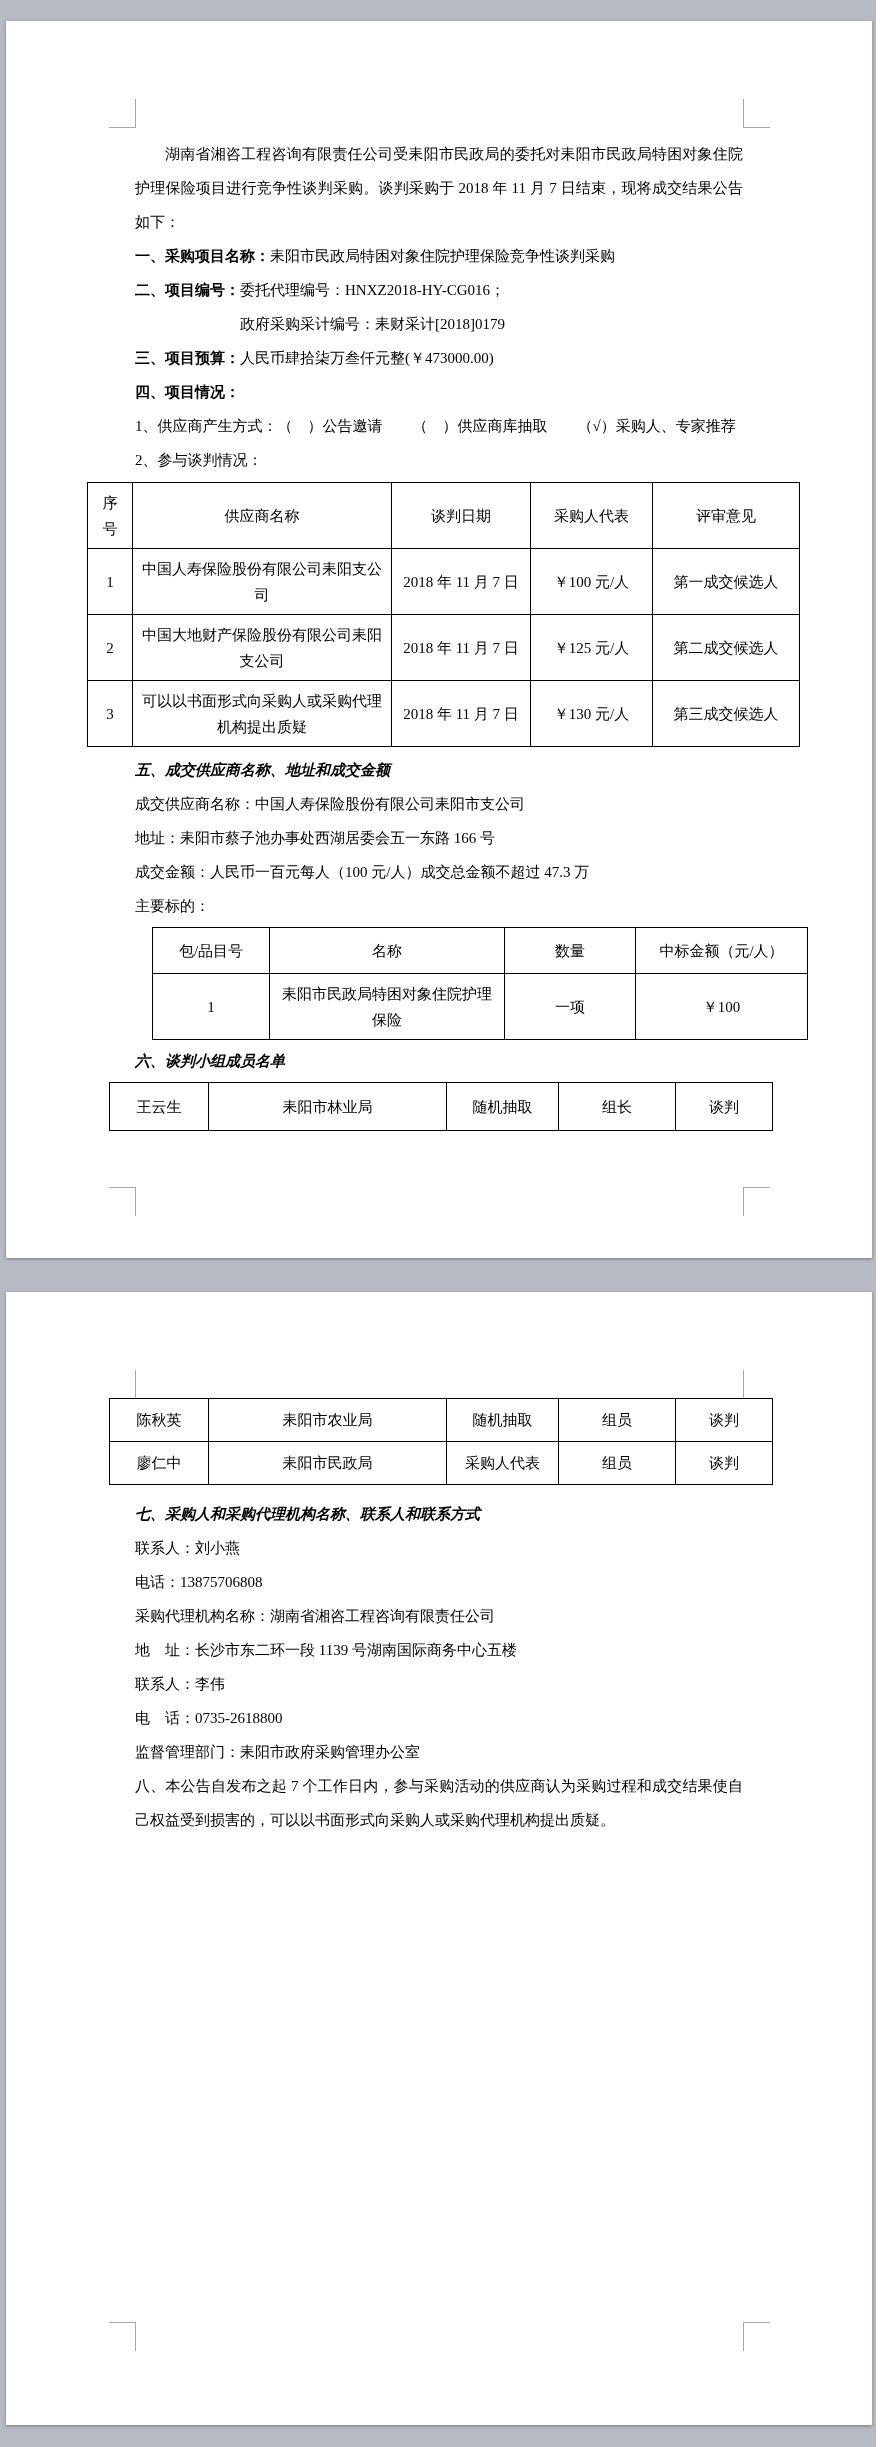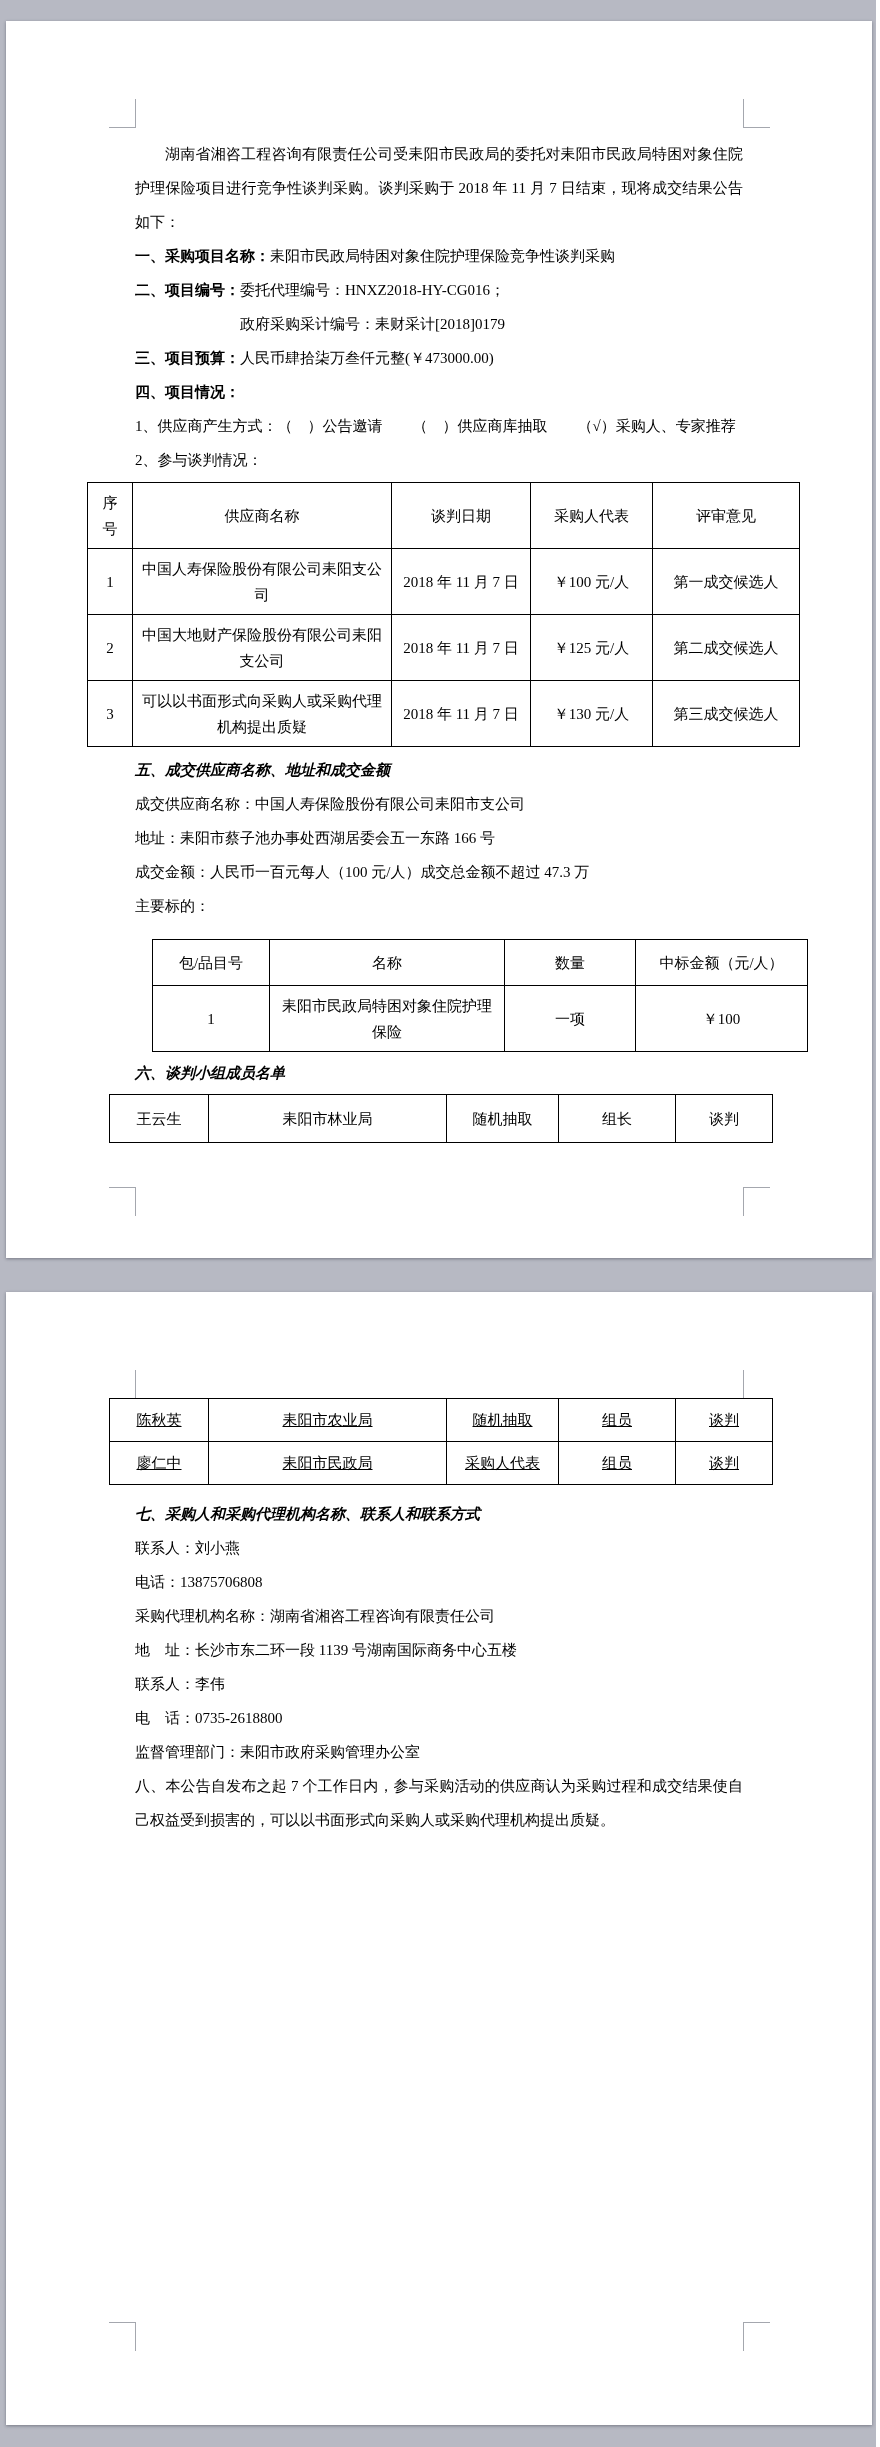--- a/index.html
+++ b/index.html
@@ -23,28 +23,28 @@
   .page1 .m-bl,.page1 .m-br{top:1166px;}
   .page2 .m-bl,.page2 .m-br{top:1030px;}
   
   table{border-collapse:collapse;table-layout:fixed;font-size:15px;}
   th,td{border:1px solid #000;font-weight:normal;text-align:center;vertical-align:middle;padding:2px 6px;line-height:26px;overflow:hidden;}
   .nowrap{white-space:nowrap;}
   .t1{width:712px;margin:5px 0 6px -48px;}
   .t1 .hr{height:66px;}
   .t1 .dr{height:66px;}
   .th-xh{padding:0 14px;}
-  .t2{width:655px;margin:16px 0 4px 17px;}
+  .t2{width:655px;margin:4px 0 4px 17px;}
   .t2 .hr{height:46px;}
   .t2 .dr{height:66px;}
   .t3{width:663px;margin:4px 0 0 -26px;}
   .t3 .hr{height:42px;}
   .t3 .hr th{font-weight:bold;}
   .t3 .dr{height:48px;}
-  .t4{width:663px;margin:0 0 0 -26px;text-decoration:underline;}
+  .t4{width:663px;margin:0 0 0 -26px;}
   .t4 .dr{height:43px;}
   .h-sec{font-weight:bold;font-style:italic;}
 </style>
 </head>
 <body>
 
 <div class="canvas">
 
   <div class="page page1">
     <div class="mark m-tl"></div>

